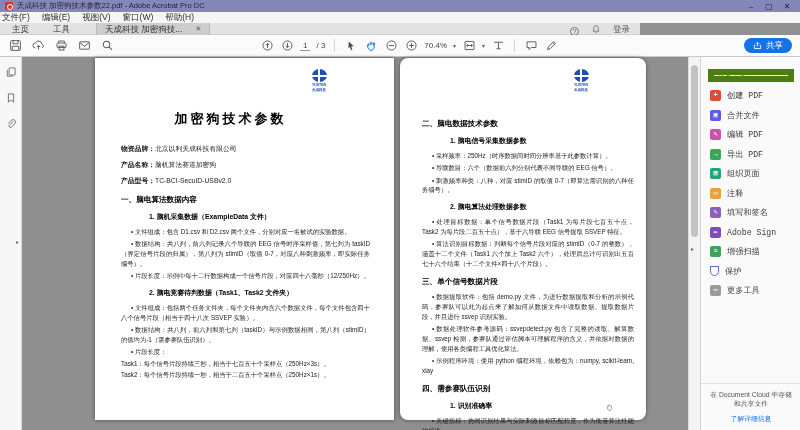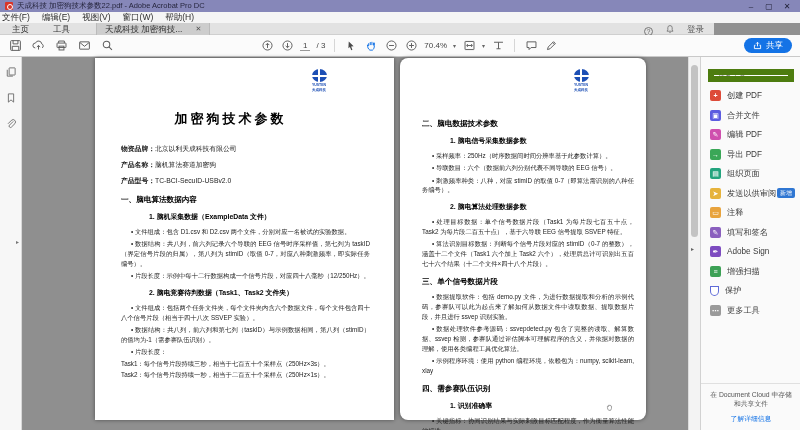--- a/index.html
+++ b/index.html
@@ -16,21 +16,21 @@
   .acrobat-logo::after { content:""; position:absolute; left:2px; top:2px; width:4px; height:4px;
     border:1px solid #fff; border-radius:50%; }
   .win-controls { margin-left:auto; display:flex; gap:2px; }
   .win-btn { width:16px; height:11px; text-align:center; font-size:8px; line-height:11px; color:#1e1e33; }
 
   
   .menubar { position:absolute; top:12px; left:0; width:800px; height:11px; background:#f5f5f5;
     display:flex; align-items:center; gap:12px; padding-left:2px; font-size:8.5px; color:#2d2d2d; }
 
   
-  .tabbar { position:absolute; top:23px; left:0; width:714px; height:12px; background:#e2e2e2;
+  .tabbar { position:absolute; top:23px; left:0; width:640px; height:12px; background:#e2e2e2;
     display:flex; align-items:center; font-size:8.5px; color:#333; border-bottom:1px solid #cfcfcf; }
   .tab-simple { padding:0 12px; height:12px; line-height:12px; }
   .tab-doc { height:12px; line-height:12px; background:#cdcdcd; padding:0 8px; margin-left:14px;
     display:flex; align-items:center; gap:13px; border-left:1px solid #bbb; border-right:1px solid #bbb; }
   .tab-doc .close { font-size:7px; color:#555; }
   .tab-right { margin-left:auto; display:flex; align-items:flex-end; gap:10px; padding-right:10px; }
   .help-circle { width:9px; height:9px; border:1px solid #777; border-radius:50%; font-size:6.5px;
     color:#666; text-align:center; line-height:8px; }
 
   
@@ -82,21 +82,21 @@
     border-left:1px solid #ddd; }
   .scroll-thumb { position:absolute; left:2px; top:8px; width:7px; height:172px; background:#c3c3c3; border-radius:4px; }
   .panel-expand { position:absolute; left:691px; top:245px; font-size:6px; color:#666; }
 
   
   .right-panel { position:absolute; top:57px; left:700px; width:100px; height:373px; background:#fafafa;
     border-left:1px solid #d2d2d2; }
   .tool-search { margin:7px 7px 4px; }
   .tool-search input { width:86px; height:13px; border:6px solid #4d7c0f; background:#fff;
     font-size:7px; padding:0 4px; color:#333; font-family:inherit; }
-  .tool-list { display:flex; flex-direction:column; }
+  .tool-list { display:flex; flex-direction:column;font-family:Liberation Mono, monospace; }
   .tool-item { display:flex; align-items:center; gap:6px; height:19.5px; padding:0 9px;
     font-size:8.2px; color:#3b3b3b; position:relative; }
   .ticon { width:11px; height:11px; border-radius:2px; flex:0 0 auto; color:#fff; font-size:7px;
     line-height:11px; text-align:center; font-weight:bold; }
   .ticon.shield { background:#fff; border:1.5px solid #5f6bd8; border-radius:0 0 50% 50%; width:9px; height:10px; }
   .badge { position:absolute; right:5px; background:#2f76d2; color:#fff; font-size:6px;
     padding:0.5px 3px; border-radius:2px; }
   .panel-footer { position:absolute; bottom:6px; left:0; width:100px; border-top:1px solid #e0e0e0;
     padding:6px 8px 0; text-align:center; }
   .panel-footer .txt { font-size:6.8px; color:#555; line-height:1.4; }
@@ -360,25 +360,20 @@
     </div>
     <div class="tool-item">
       <span class="ticon" style="background:#3aa757;">→</span>
       <span>导出 PDF</span>
     </div>
     <div class="tool-item">
       <span class="ticon" style="background:#23a47e;">▤</span>
       <span>组织页面</span>
     </div>
     <div class="tool-item">
-      <span class="ticon" style="background:#e6b33c;">➤</span>
-      <span>发送以供审阅</span>
-      <span class="badge">新增</span>
-    </div>
-    <div class="tool-item">
       <span class="ticon" style="background:#e8a33d;">▭</span>
       <span>注释</span>
     </div>
     <div class="tool-item">
       <span class="ticon" style="background:#8a5fbe;">✎</span>
       <span>填写和签名</span>
     </div>
     <div class="tool-item">
       <span class="ticon" style="background:#7d4cc0;">✒</span>
       <span>Adobe Sign</span>

